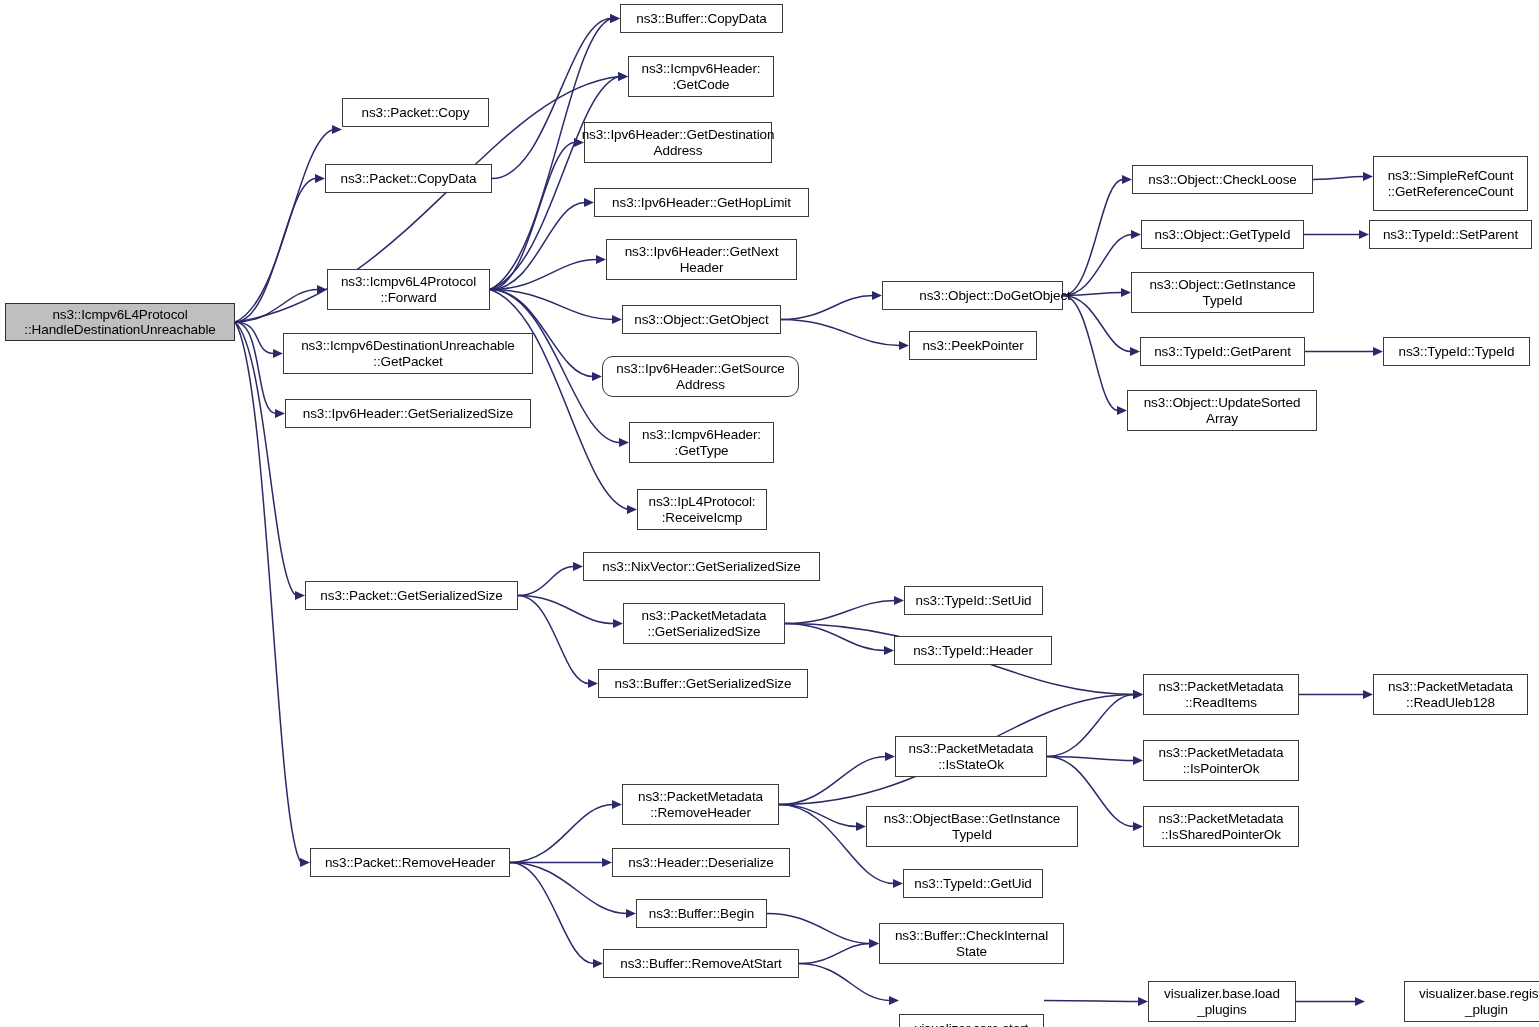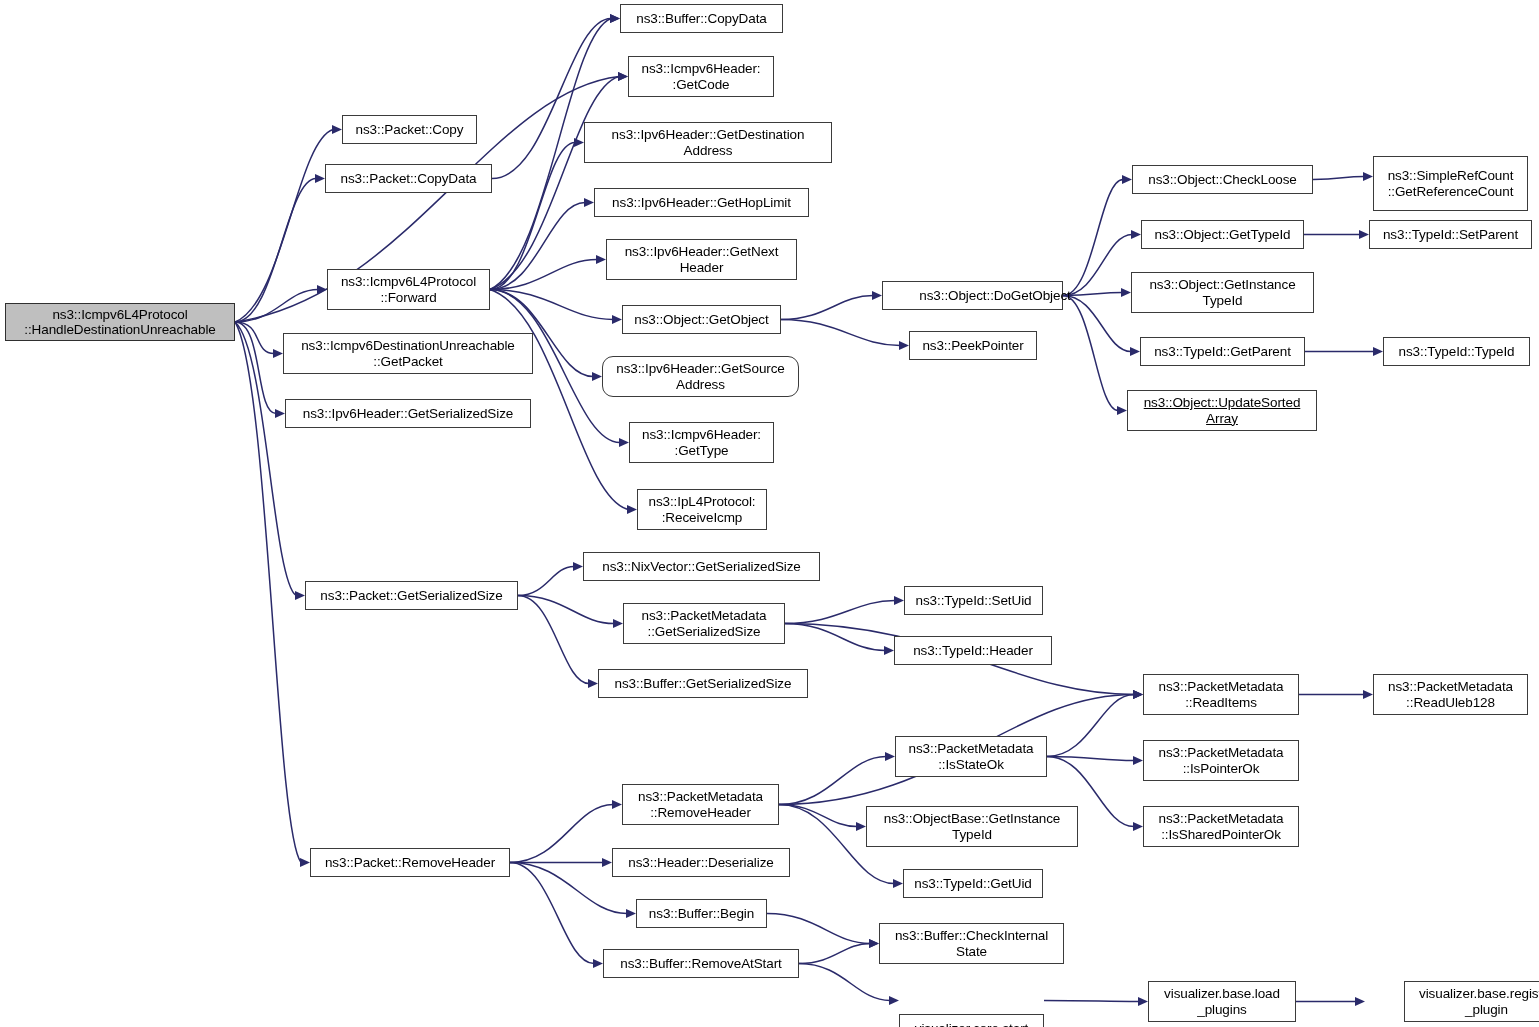--- a/index.html
+++ b/index.html
@@ -157,50 +157,50 @@
       <path class="edge-path" d="M 799 963.5 C 844 963.5, 856.25 1000.5, 890 1000.5"></path>
       <polygon class="edge-head" points="899,1000.5 889,996 889,1005"></polygon>
       <path class="edge-path" d="M 1044 1000.5 C 1090.8 1000.5, 1103.9 1001.5, 1139 1001.5"></path>
       <polygon class="edge-head" points="1148,1001.5 1138,997 1138,1006"></polygon>
       <path class="edge-path" d="M 1296 1001.5 C 1327.05 1001.5, 1332.7125 1001.5, 1356 1001.5"></path>
       <polygon class="edge-head" points="1365,1001.5 1355,997 1355,1006"></polygon>
     </svg>
   <div id="node-layer">
       <div class="node root" style="left: 5px; top: 303px; width: 230px; height: 38px;">ns3::Icmpv6L4Protocol
 ::HandleDestinationUnreachable</div>
-      <div class="node" style="left: 342px; top: 115px; width: 135px; height: 29px;">ns3::Packet::Copy</div>
+      <div class="node" style="left: 342px; top: 98px; width: 147px; height: 29px;">ns3::Packet::Copy</div>
       <div class="node" style="left: 325px; top: 164px; width: 167px; height: 29px;">ns3::Packet::CopyData</div>
       <div class="node" style="left: 327px; top: 269px; width: 163px; height: 41px;">ns3::Icmpv6L4Protocol
 ::Forward</div>
       <div class="node" style="left: 283px; top: 333px; width: 250px; height: 41px;">ns3::Icmpv6DestinationUnreachable
 ::GetPacket</div>
       <div class="node" style="left: 285px; top: 399px; width: 246px; height: 29px;">ns3::Ipv6Header::GetSerializedSize</div>
       <div class="node" style="left: 620px; top: 4px; width: 163px; height: 29px;">ns3::Buffer::CopyData</div>
       <div class="node" style="left: 628px; top: 56px; width: 146px; height: 41px;">ns3::Icmpv6Header:
 :GetCode</div>
-      <div class="node" style="left: 584px; top: 122px; width: 248px; height: 41px;">ns3::Ipv6Header::GetDestination
+      <div class="node" style="left: 584px; top: 122px; width: 188px; height: 41px;">ns3::Ipv6Header::GetDestination
 Address</div>
       <div class="node" style="left: 594px; top: 188px; width: 215px; height: 29px;">ns3::Ipv6Header::GetHopLimit</div>
       <div class="node" style="left: 606px; top: 239px; width: 191px; height: 41px;">ns3::Ipv6Header::GetNext
 Header</div>
       <div class="node" style="left: 622px; top: 305px; width: 159px; height: 29px;">ns3::Object::GetObject</div>
       <div class="node" style="left: 602px; top: 356px; width: 197px; height: 41px; border-radius: 11px;">ns3::Ipv6Header::GetSource
 Address</div>
       <div class="node" style="left: 629px; top: 422px; width: 145px; height: 41px;">ns3::Icmpv6Header:
 :GetType</div>
       <div class="node" style="left: 637px; top: 489px; width: 130px; height: 41px;">ns3::IpL4Protocol:
 :ReceiveIcmp</div>
       <div class="node" style="left: 882px; top: 281px; width: 181px; height: 29px; padding-left: 48px;">ns3::Object::DoGetObject</div>
       <div class="node" style="left: 909px; top: 331px; width: 128px; height: 29px;">ns3::PeekPointer</div>
       <div class="node" style="left: 1132px; top: 165px; width: 181px; height: 29px;">ns3::Object::CheckLoose</div>
       <div class="node" style="left: 1141px; top: 220px; width: 163px; height: 29px;">ns3::Object::GetTypeId</div>
       <div class="node" style="left: 1131px; top: 272px; width: 183px; height: 41px;">ns3::Object::GetInstance
 TypeId</div>
       <div class="node" style="left: 1140px; top: 337px; width: 165px; height: 29px;">ns3::TypeId::GetParent</div>
-      <div class="node" style="left: 1127px; top: 390px; width: 190px; height: 41px; text-decoration: underline;">ns3::Object::UpdateSorted
+      <div class="node" style="left: 1127px; top: 390px; width: 190px; height: 41px;">ns3::Object::UpdateSorted
 Array</div>
       <div class="node" style="left: 1373px; top: 156px; width: 155px; height: 55px;">ns3::SimpleRefCount
 ::GetReferenceCount</div>
       <div class="node" style="left: 1369px; top: 220px; width: 163px; height: 29px;">ns3::TypeId::SetParent</div>
       <div class="node" style="left: 1383px; top: 337px; width: 147px; height: 29px;">ns3::TypeId::TypeId</div>
       <div class="node" style="left: 305px; top: 581px; width: 213px; height: 29px;">ns3::Packet::GetSerializedSize</div>
       <div class="node" style="left: 583px; top: 552px; width: 237px; height: 29px;">ns3::NixVector::GetSerializedSize</div>
       <div class="node" style="left: 623px; top: 603px; width: 162px; height: 41px;">ns3::PacketMetadata
 ::GetSerializedSize</div>
       <div class="node" style="left: 598px; top: 669px; width: 210px; height: 29px;">ns3::Buffer::GetSerializedSize</div>

